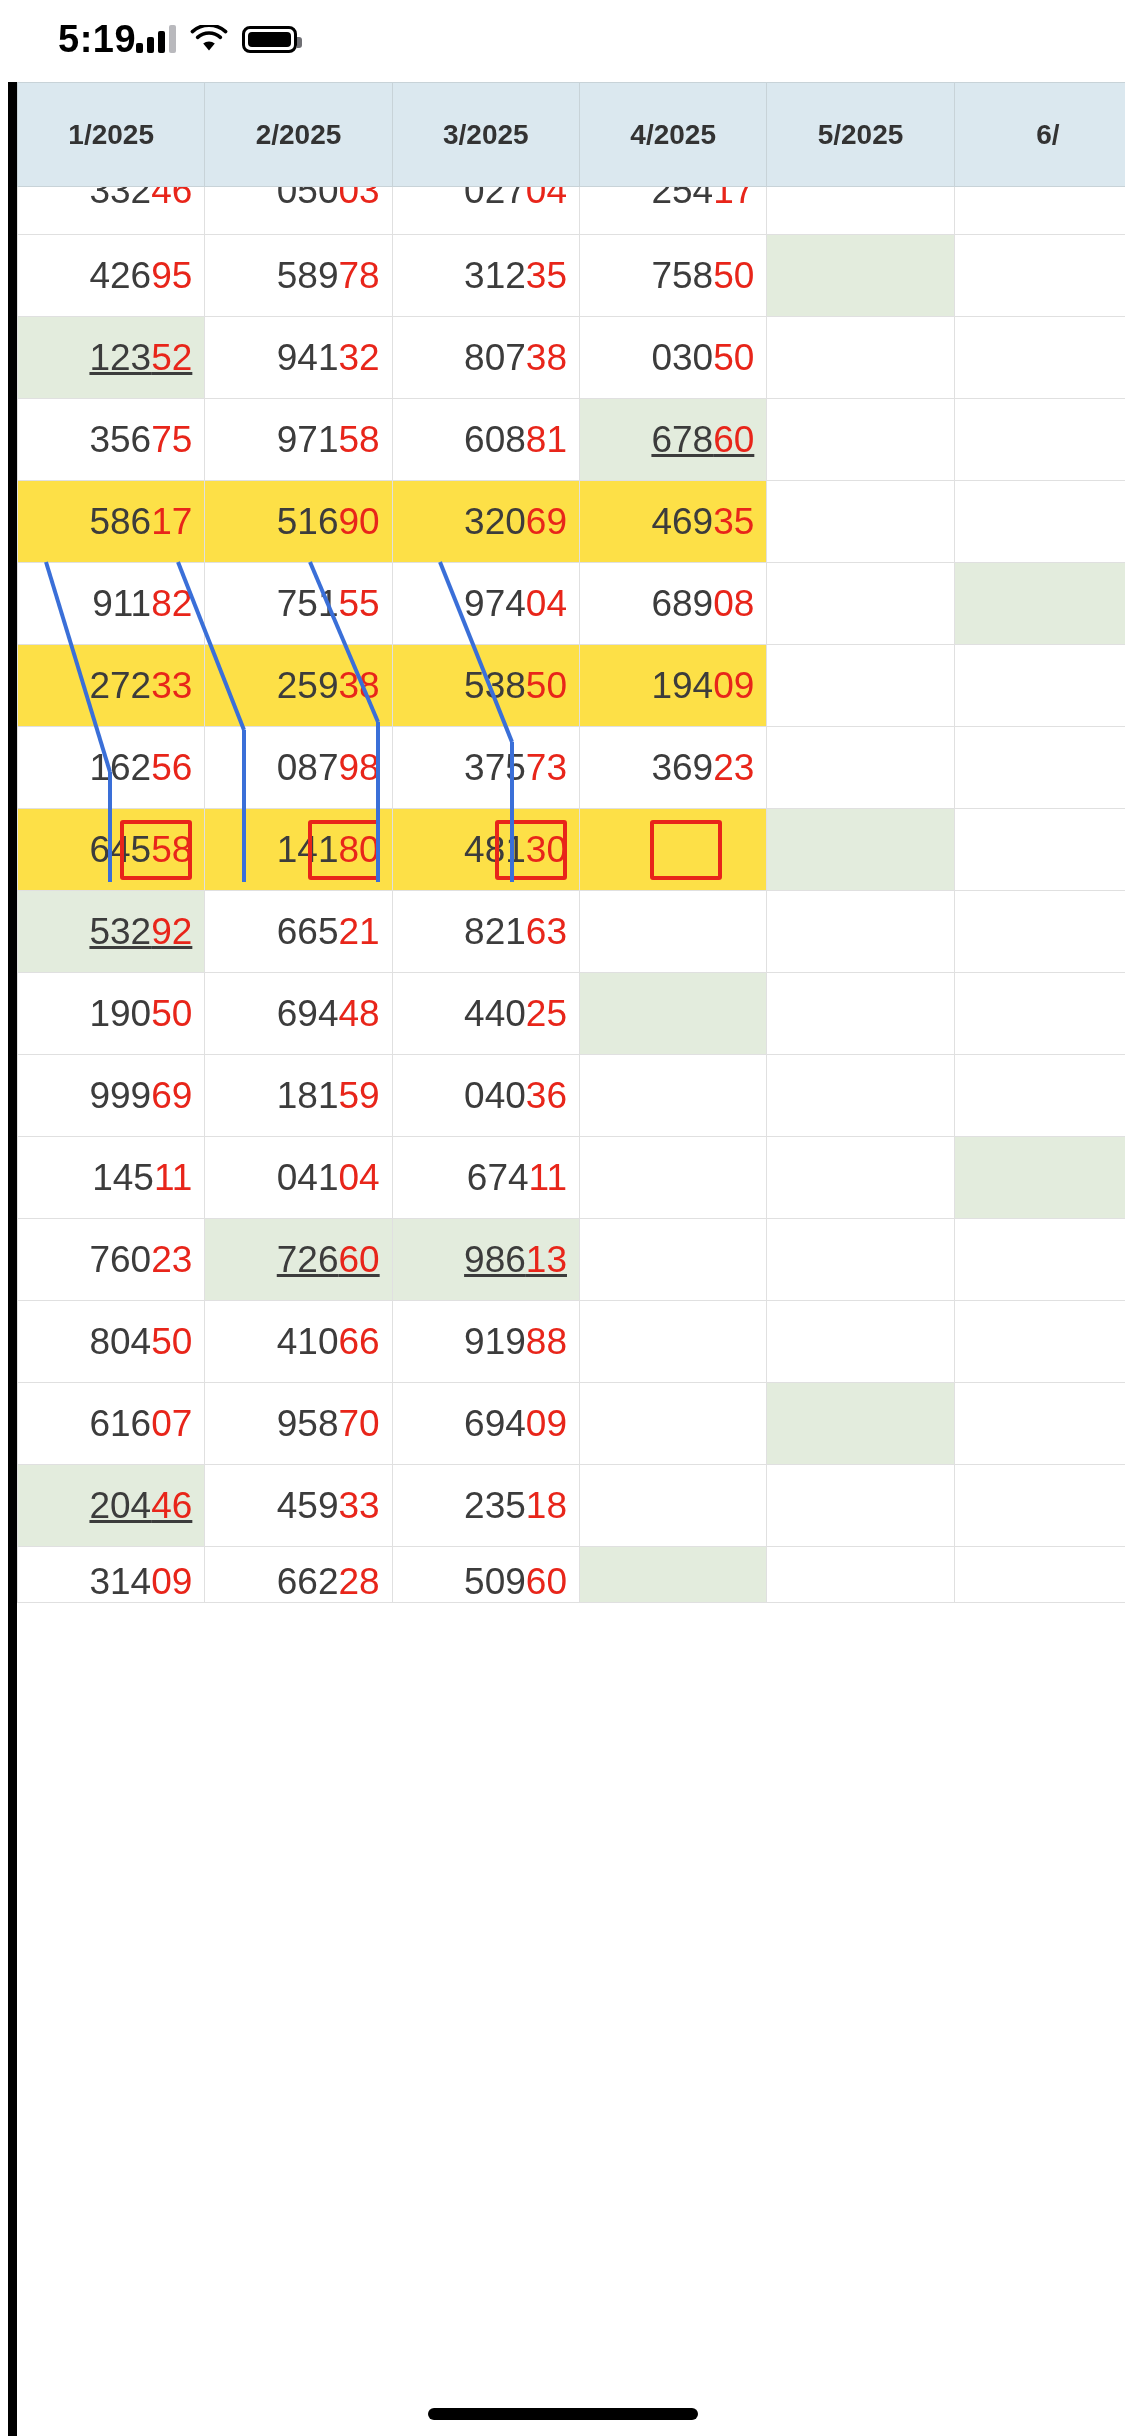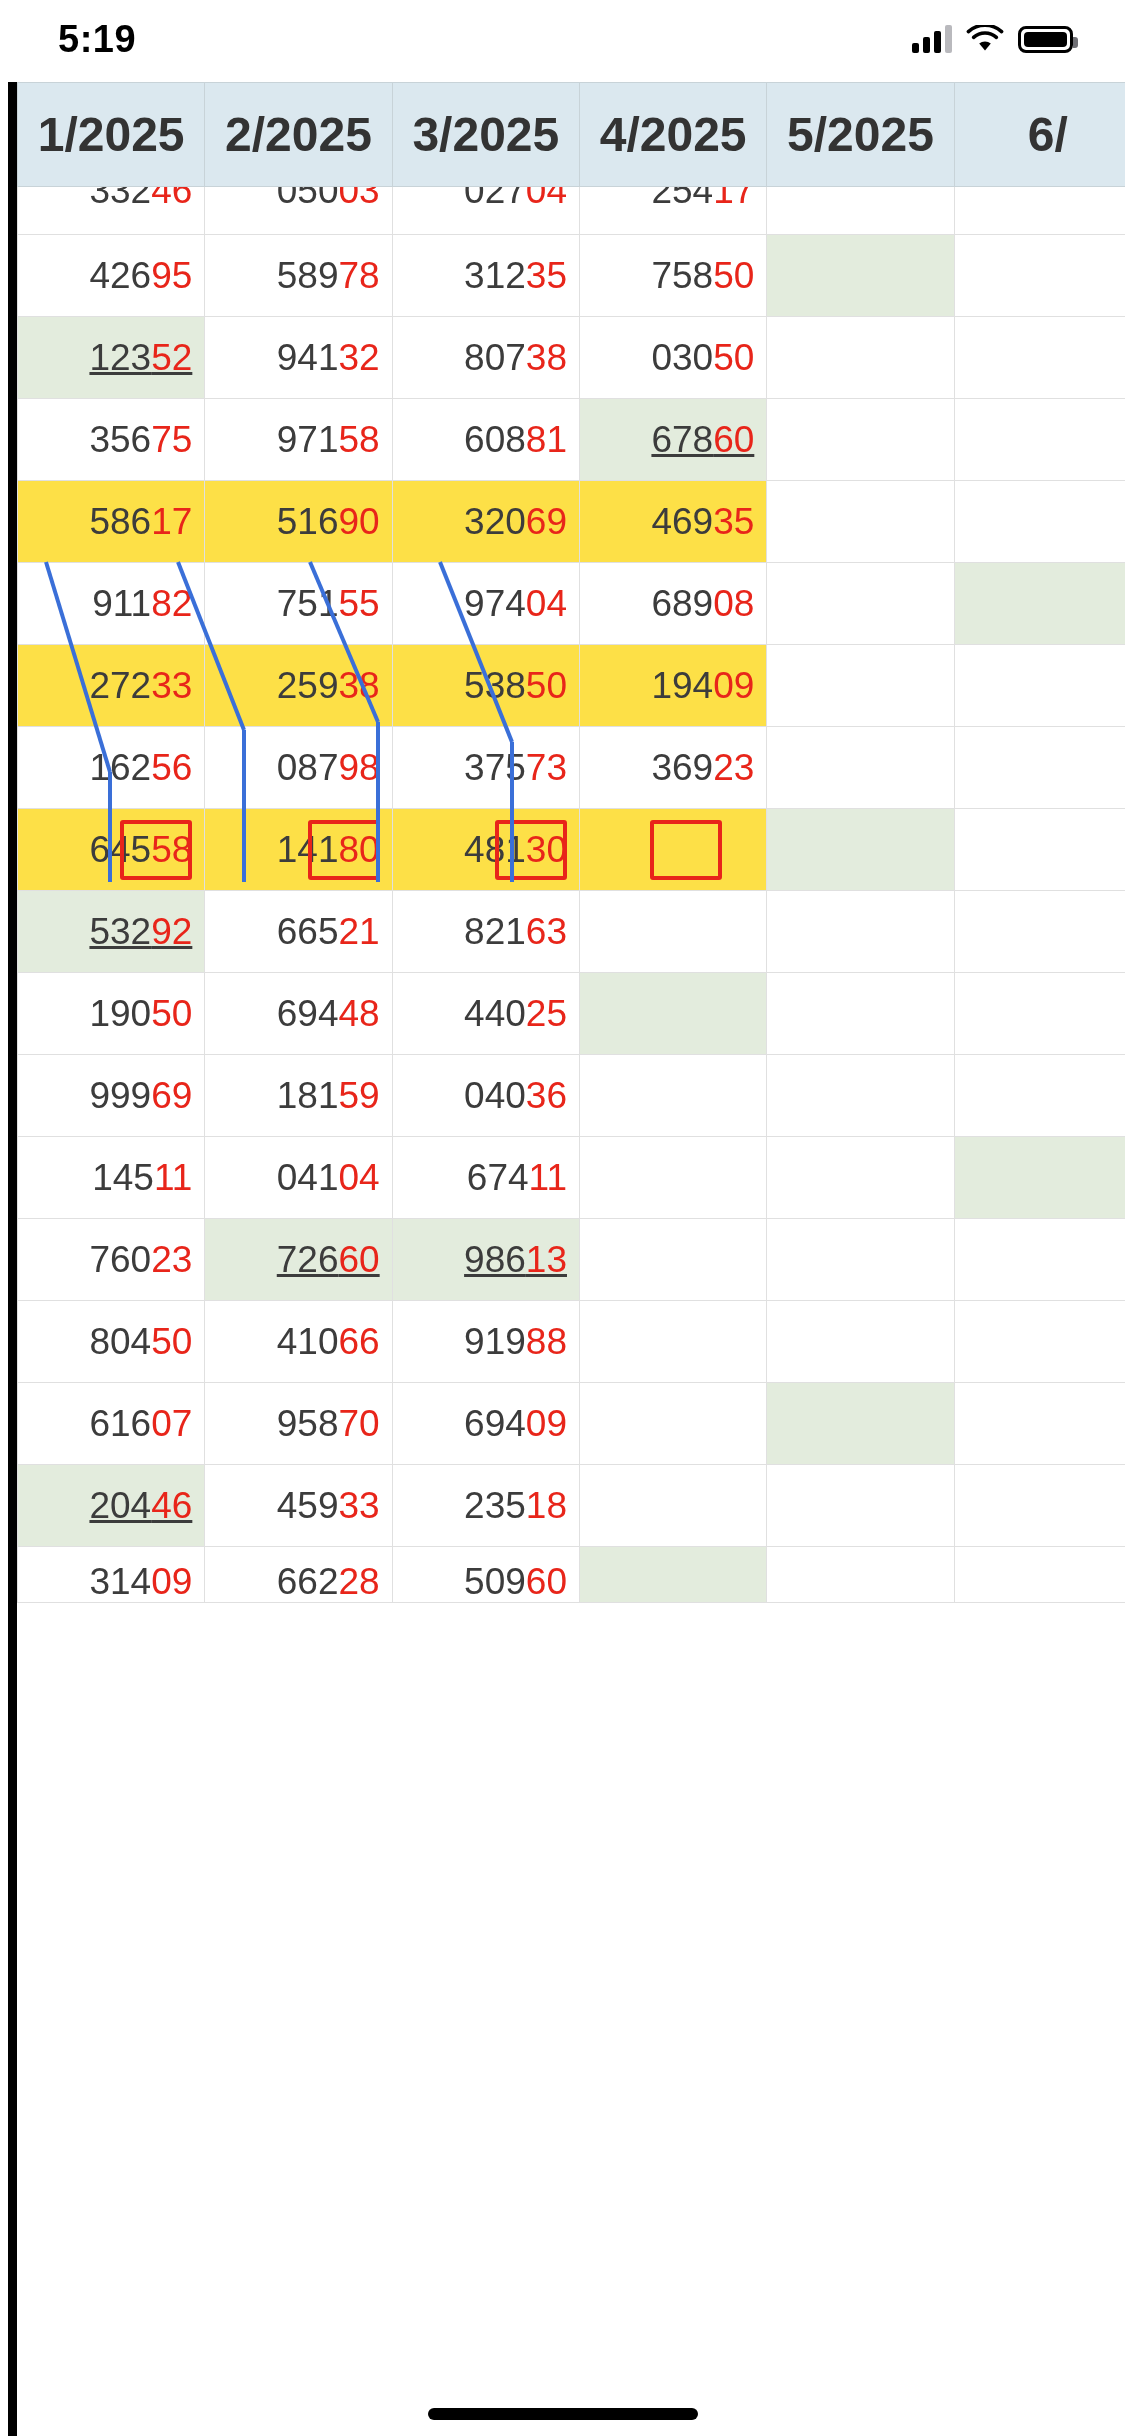--- a/index.html
+++ b/index.html
@@ -8,21 +8,21 @@
     height: 2436px;
     background: #ffffff;
     font-family: "Liberation Sans", sans-serif;
     overflow: hidden;
   }
   
   .status-bar {
     height: 82px;
     display: flex;
     align-items: center;
-    justify-content: space-between;
+    justify-content: flex-start;
     padding: 0 52px 12px 58px;
   }
   .status-time {
     font-size: 38px;
     font-weight: bold;
     color: #000;
     letter-spacing: 0.5px;
     margin-top: 8px;
   }
   .status-right {
@@ -97,21 +97,21 @@
     width: 1125px;
     position: absolute;
     left: 17px;
     top: 0;
   }
   table.grid col.c { width: 133px; }
   th.hdr {
     height: 104px;
     background: #dbe8ef;
     border: 1px solid #c8d3d8;
-    font-size: 48px;
+    font-size: 28px;
     font-weight: bold;
     color: #333;
     text-align: center;
     vertical-align: middle;
     white-space: nowrap;
   }
   td.cell {
     height: 82px;
     border: 1px solid #e0e0e0;
     text-align: right;

